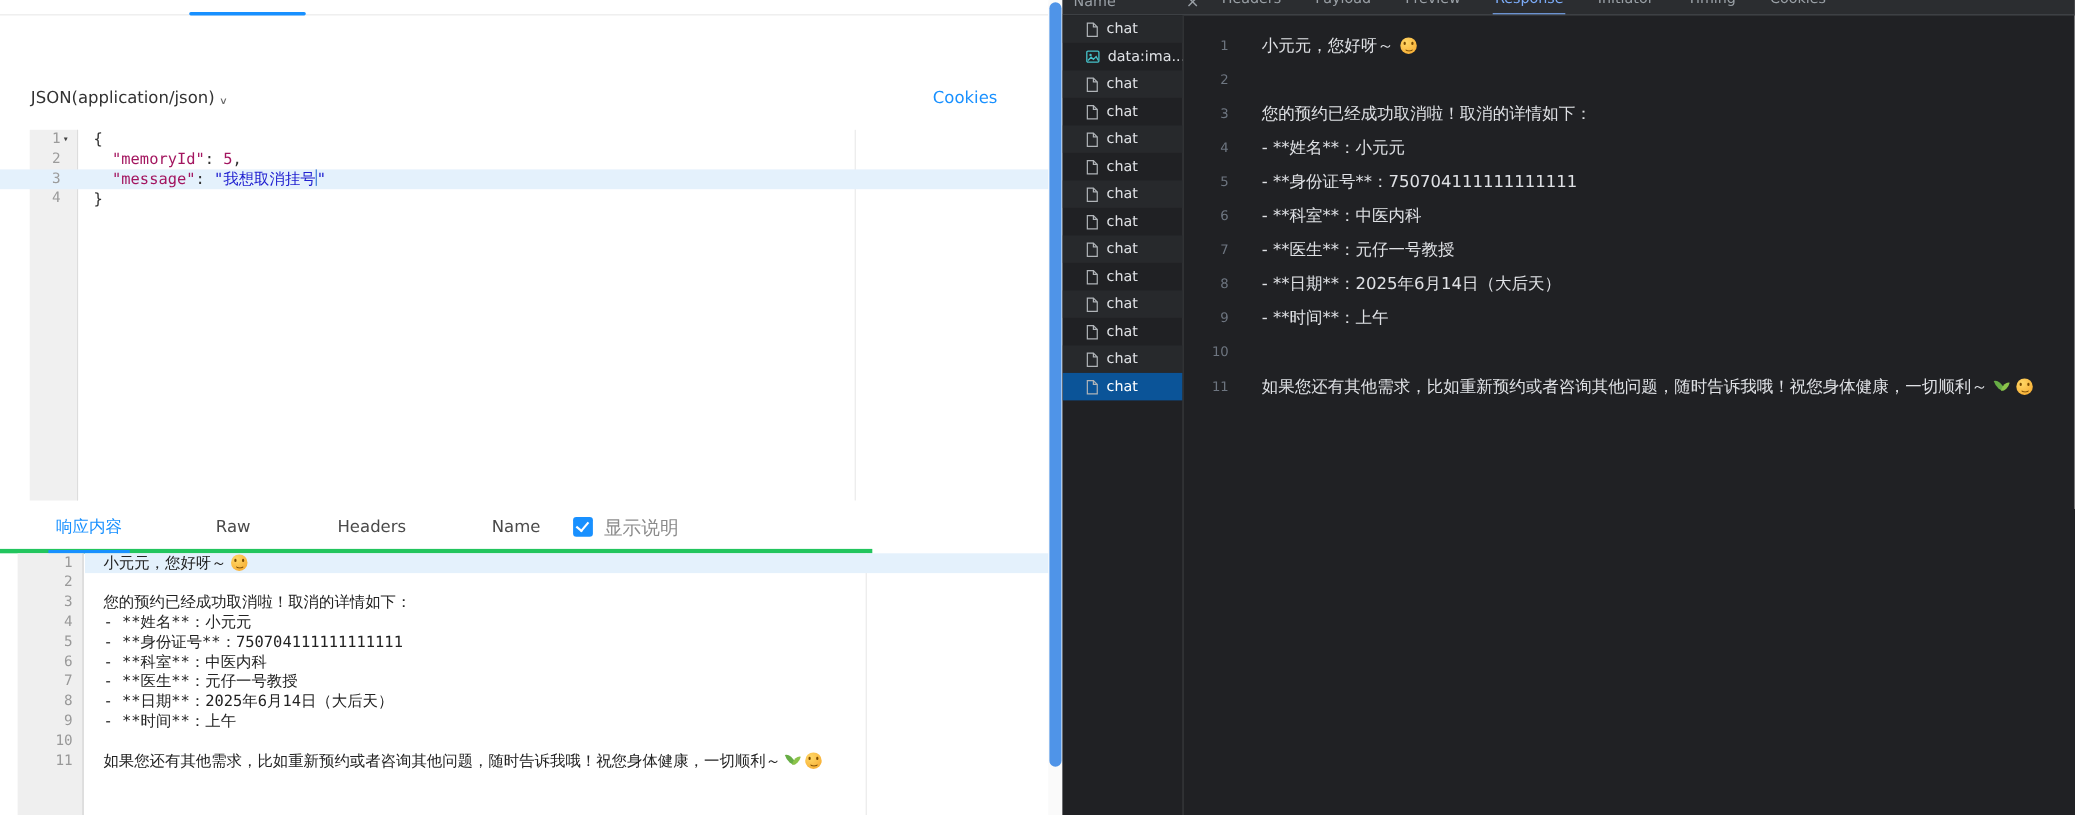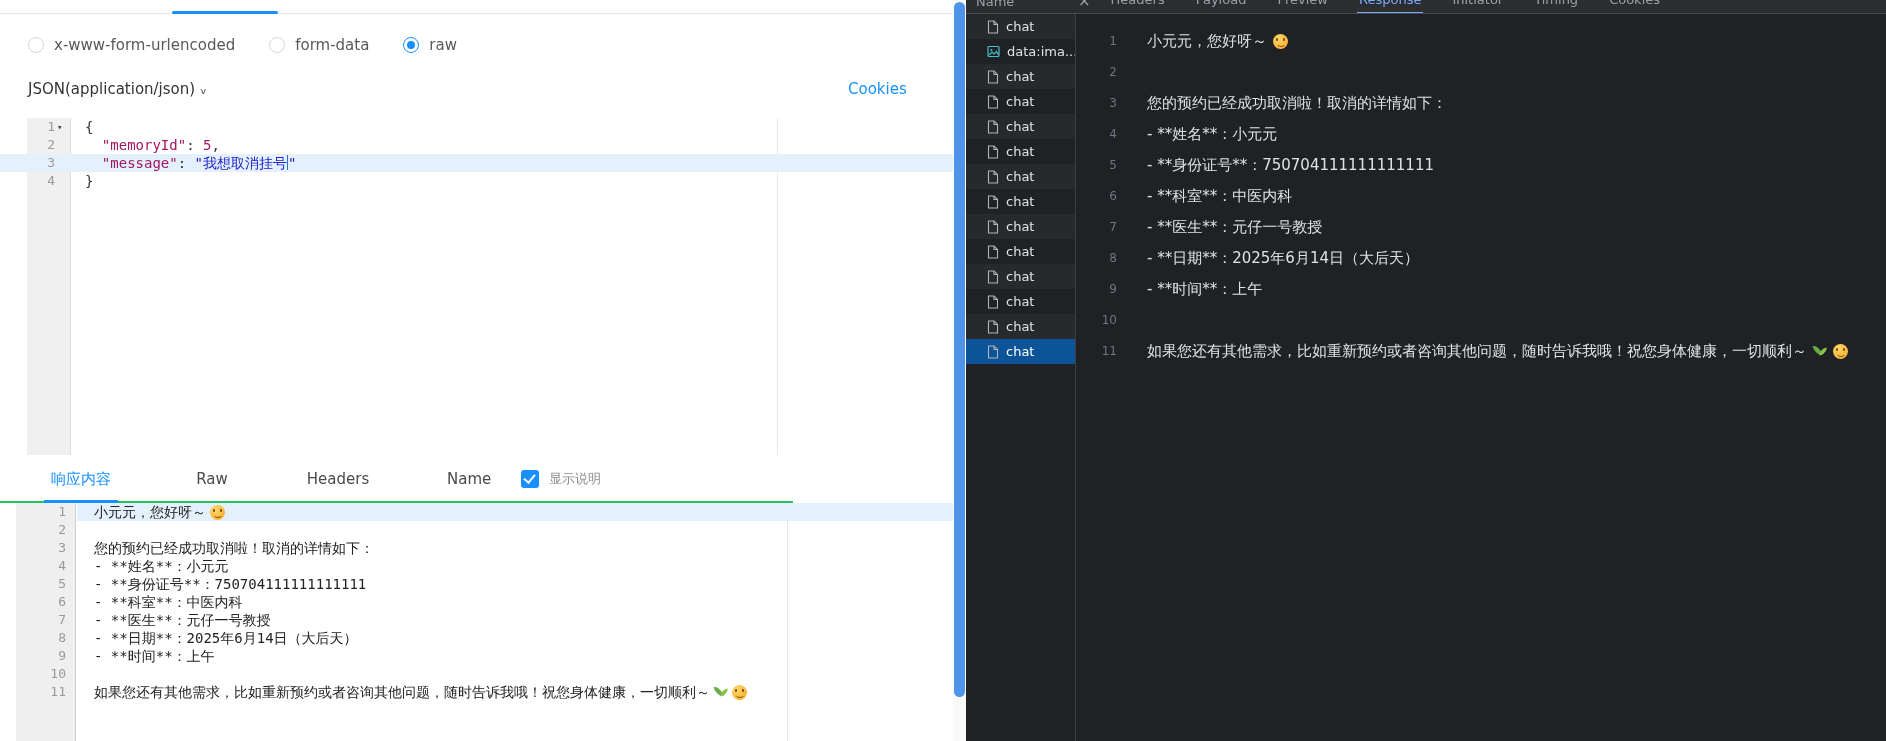--- a/index.html
+++ b/index.html
@@ -33,29 +33,29 @@
   .code-line .fold { position:absolute; left:57px; top:0; font-size:9px; color:#444; }
   .code-line .code { margin-left:14px; }
   .tk-key { color:#a3155f; }
   .tk-num { color:#a3155f; }
   .tk-str { color:#2020d0; }
   .tk-punc { color:#333; }
   .tk-indent { }
   .cursor { display:inline-block; width:0; border-left:1.5px solid #2b6fd4; height:15px; vertical-align:-2px; }
 
   
-  #resp-tabs { position:absolute; top:455px; left:0; width:793px; height:48px; border-bottom:2px solid #22c55e; }
+  #resp-tabs { position:absolute; top:455px; left:0; width:793px; height:48px; border-bottom:4px solid #22c55e; }
   .rtab { position:absolute; top:0; height:48px; line-height:48px; text-align:center; font-size:15px; color:#4a4a4a; cursor:pointer; }
   .rtab.active { color:#1890ff; }
   .rtab.active::after { content:""; position:absolute; left:0; right:0; bottom:0; height:3px; background:#1890ff; }
   .rt0 { left:44px; width:74px; } .rt1 { left:190px; width:44px; } .rt2 { left:303px; width:70px; } .rt3 { left:447px; width:40px; }
   .show-desc { position:absolute; left:521px; top:0; height:48px; display:flex; align-items:center; cursor:pointer; }
   .cbx { width:18px; height:18px; border-radius:3px; background:#1890ff; position:relative; margin-right:10px; flex:none; }
   .cbx::after { content:""; position:absolute; left:5px; top:2px; width:5px; height:9px; border:2px solid #fff; border-top:none; border-left:none; transform:rotate(40deg); }
-  .show-desc-label { font-size:13px; color:#8c8c8c; }
+  .show-desc-label { font-size:17px; color:#8c8c8c; }
   .resp-meta { position:absolute; left:641px; top:0; height:48px; display:flex; align-items:center; }
   .meta-item { margin-right:13px; font-size:15px; white-space:nowrap; }
   .meta-label { color:#8c8c8c; }
   .meta-value { color:#42b983; font-weight:bold; margin-left:5px; }
 
   
   #resp-editor { position:absolute; top:503px; left:0; width:953px; height:238px;
     font-family:"DejaVu Sans Mono","Liberation Mono",monospace; font-size:14px; }
   #resp-editor .gutter-bg { position:absolute; left:16px; top:0; bottom:0; width:60px; background:#efefef; border-right:1px solid #cfcfcf; }
   #resp-editor .ruler { position:absolute; left:787px; top:0; bottom:0; width:1px; background:#e9e9e9; }
@@ -98,34 +98,20 @@
   .dt-line .t { margin-left:30px; font-size:15px; color:#dfe1e5; }
   .dt-line .em { margin-left:6px; }
 </style>
 </head>
 <body>
 
 <div id="request-pane">
   <div class="top-rule"></div>
   <div class="top-indicator"></div>
 
-  <div class="body-type-row" id="body-type-row">
-      <div class="radio-opt">
-        <span class="radio-circle"></span>
-        <span class="radio-label">x-www-form-urlencoded</span>
-      </div>
-      <div class="radio-opt">
-        <span class="radio-circle"></span>
-        <span class="radio-label">form-data</span>
-      </div>
-      <div class="radio-opt selected">
-        <span class="radio-circle"></span>
-        <span class="radio-label">raw</span>
-      </div>
-    </div>
 
   <div class="content-type">
     <span>JSON(application/json)</span>
     <span class="chev">∨</span>
   </div>
   <div class="beautify">Cookies</div>
 
   <div id="req-editor">
     <div class="gutter-bg"></div>
     <div class="ruler"></div>

